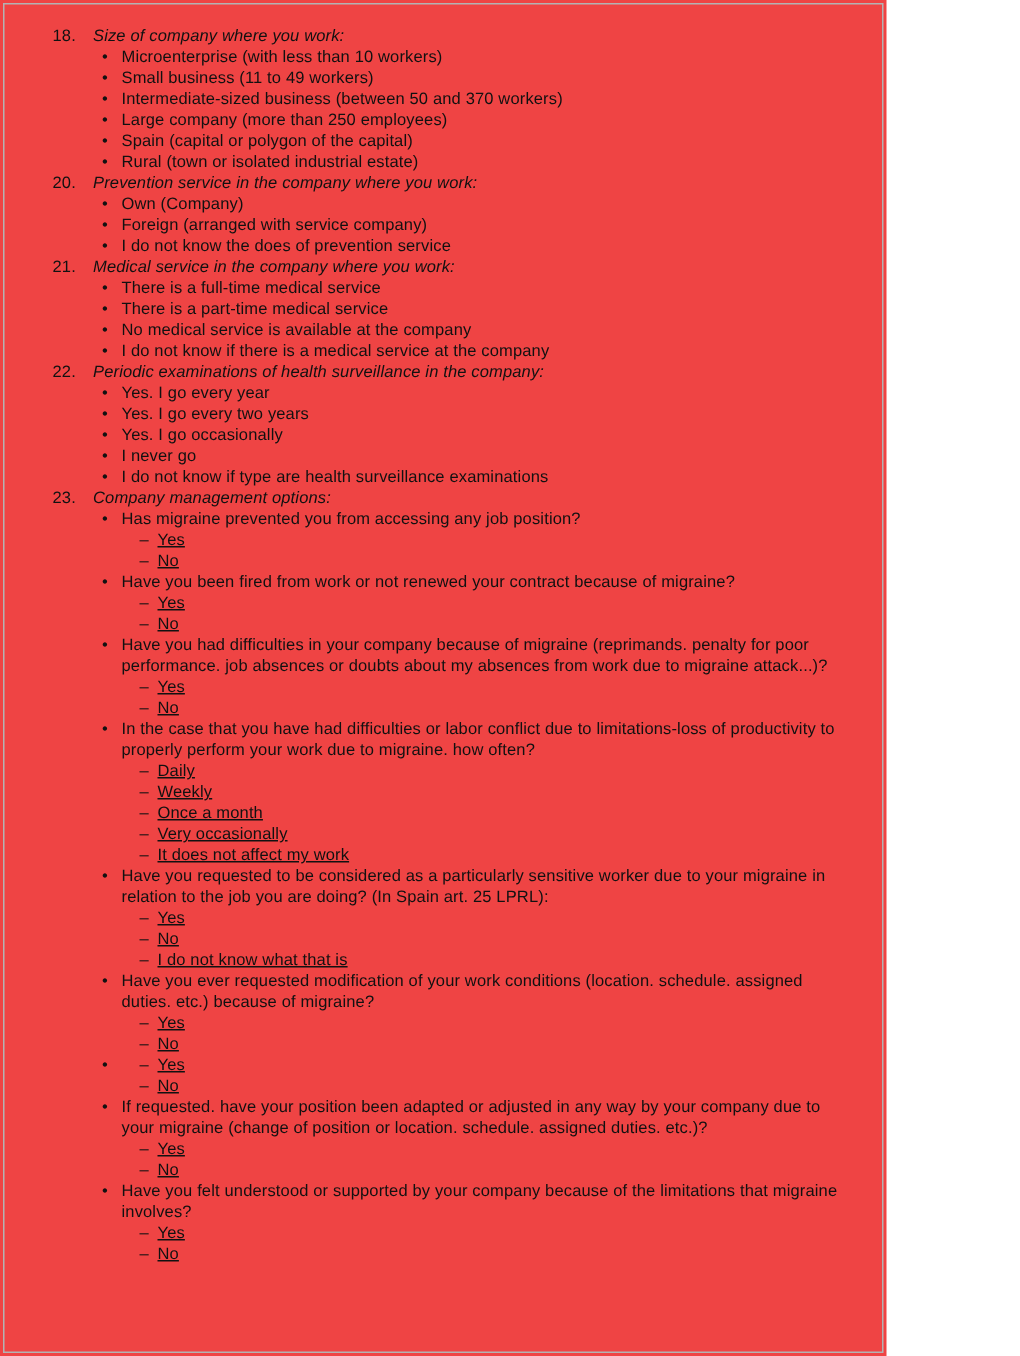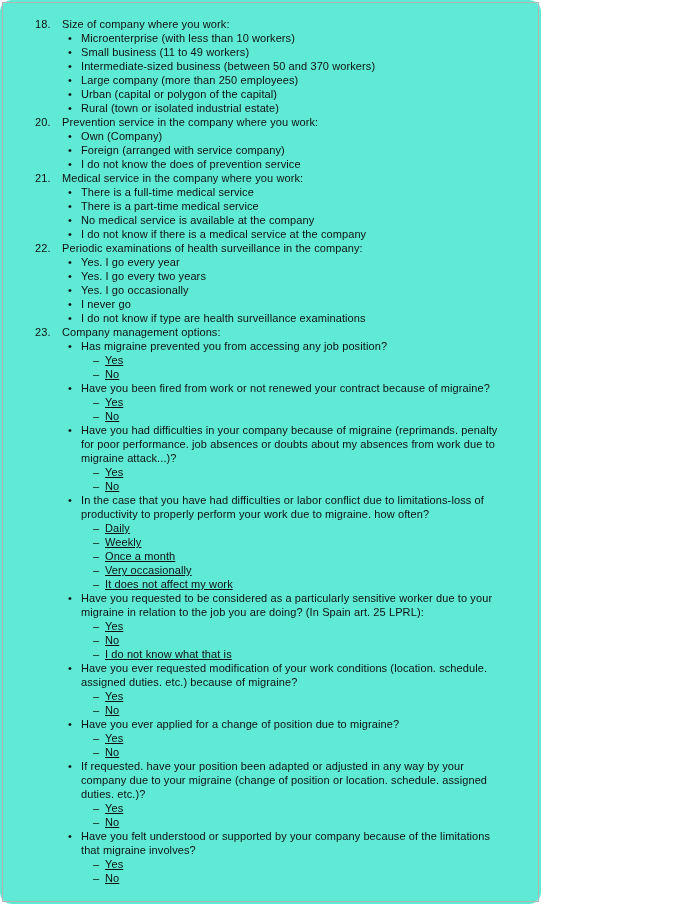--- a/index.html
+++ b/index.html
@@ -2,42 +2,41 @@
 <html><head>
 <meta charset="utf-8">
 <style>
   html, body {
     margin: 0;
     padding: 0;
     background: #ffffff;
   }
   .canvas {
     position: relative;
-    width: 541px;
+    width: 591px;
     height: 904px;
-    background: #5eead4;
-    border-radius: 12px;
+    background: #ef4444;
   }
   .page {
     position: absolute;
     top: 2px; left: 2px; right: 2px; bottom: 2px;
     border: 1px solid #b3b3b3;
     box-sizing: border-box;
     padding: 14px 26px 10px 32px;
     overflow: hidden;
     font-family: "Liberation Sans", "DejaVu Sans", sans-serif;
     font-size: 11px;
     line-height: 14px;
     color: #111111;
     letter-spacing: 0.1px;
   }
   .question { margin: 0; }
   .qline { display: flex; align-items: flex-start; }
   .qnum { flex: 0 0 27px; }
-  .qtext { flex: 1; }
+  .qtext { flex: 1; font-style: italic; }
   ul.options {
     list-style: none;
     margin: 0;
     padding: 0 0 0 33px;
   }
   li.option { display: flex; align-items: flex-start; }
   .bullet { flex: 0 0 13px; }
   .obody { flex: 1; }
   ul.subs {
     list-style: none;
@@ -75,21 +74,21 @@
             <li class="option">
               <span class="bullet">•</span>
               <div class="obody"><span class="olabel">Large company (more than 250 employees)</span></div>
             </li>
           </ul>
         </div>
         <div class="question">
           <ul class="options">
             <li class="option">
               <span class="bullet">•</span>
-              <div class="obody"><span class="olabel">Urban (capital or polygon of the capital)</span></div>
+              <div class="obody"><span class="olabel">Spain (capital or polygon of the capital)</span></div>
             </li>
             <li class="option">
               <span class="bullet">•</span>
               <div class="obody"><span class="olabel">Rural (town or isolated industrial estate)</span></div>
             </li>
           </ul>
         </div>
         <div class="question">
           <div class="qline">
             <span class="qnum">20.</span>
@@ -257,21 +256,21 @@
                     <span class="slabel">Yes</span>
                   </li>
                   <li class="sub">
                     <span class="dash">–</span>
                     <span class="slabel">No</span>
                   </li>
                 </ul></div>
             </li>
             <li class="option">
               <span class="bullet">•</span>
-              <div class="obody"><span class="olabel">Have you ever applied for a change of position due to migraine?</span><ul class="subs">
+              <div class="obody"><ul class="subs">
                   <li class="sub">
                     <span class="dash">–</span>
                     <span class="slabel">Yes</span>
                   </li>
                   <li class="sub">
                     <span class="dash">–</span>
                     <span class="slabel">No</span>
                   </li>
                 </ul></div>
             </li>

